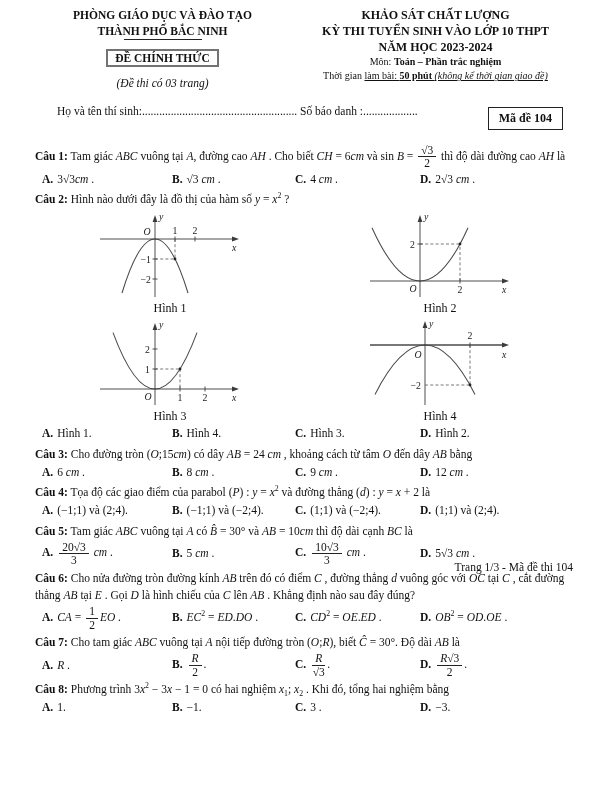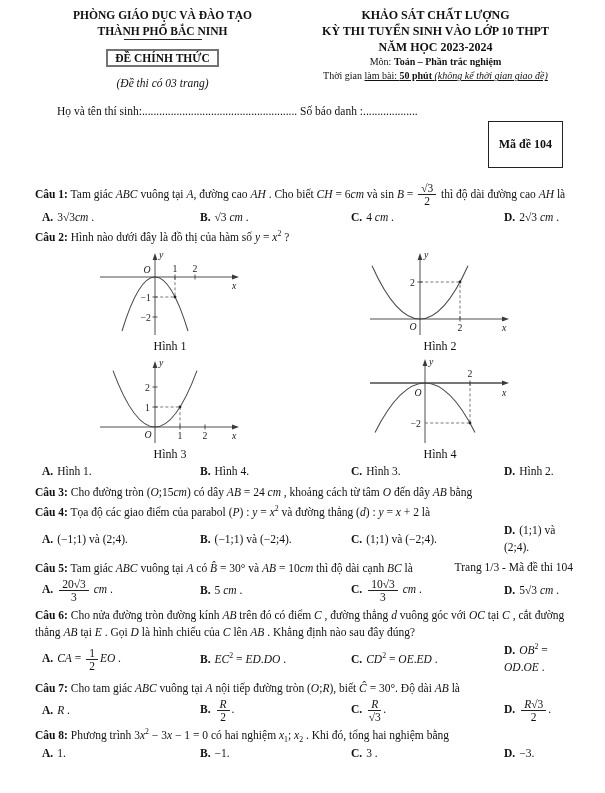--- a/index.html
+++ b/index.html
@@ -15,26 +15,26 @@
   .h-left{text-align:center;}
   .h-left .ln{font-weight:bold;font-size:11.5px;line-height:1.35;}
   .rule{width:78px;border-bottom:1px solid #222;margin:0 auto 8px;}
   .official-box{display:inline-block;border:2px solid #737373;padding:1px 7px;font-weight:bold;margin-top:1px;}
   .pages-note{font-style:italic;margin-top:10px;}
   .h-right{text-align:center;font-family:Liberation Serif, serif;}
   .h-right .tl{font-weight:bold;font-size:12px;line-height:1.32;}
   .h-right .sub{font-size:10px;line-height:1.4;}
   
   .name-row{display:flex;align-items:flex-start;justify-content:space-between;margin-top:16px;padding-left:22px;}
-  .code-box{border:1.6px solid #222;font-weight:bold;font-size:12px;padding:15px 10px;margin-right:12px;margin-top:16px;white-space:nowrap;}
+  .code-box{border:1.6px solid #222;font-weight:bold;font-size:12px;padding:3px 10px;margin-right:12px;margin-top:2px;white-space:nowrap;}
   
   .qwrap{margin-top:14px;}
   .q p.qt{margin:3px 0 1px;line-height:1.5;}
   .qlabel{font-weight:bold;}
-  .opts{display:grid;grid-template-columns:130px 123px 125px 1fr;padding-left:7px;margin:1px 0 2px;align-items:center;gap:28px;}
+  .opts{display:grid;grid-template-columns:130px 123px 125px 1fr;padding-left:7px;margin:1px 0 2px;align-items:center;}
   .opt{line-height:1.5;}
   .opt .k{font-weight:bold;margin-right:4px;}
   .frac{display:inline-flex;flex-direction:column;text-align:center;vertical-align:middle;line-height:1.08;margin:0 2px;}
   .frac .top{border-bottom:1px solid #222;padding:0 3px;}
   .frac span{display:block;}
   
   .figrow{display:grid;grid-template-columns:1fr 1fr;justify-items:center;margin:1px 0 0;}
   .fig{text-align:center;}
   .fig .cap{font-size:12px;margin-top:-2px;}
   svg .axis{stroke:#3a3a3a;stroke-width:0.9;fill:none;}
@@ -197,20 +197,26 @@
       <div class="opts">
         <div class="opt"><span class="k">A.</span><span>Hình 1.</span></div>
         <div class="opt"><span class="k">B.</span><span>Hình 4.</span></div>
         <div class="opt"><span class="k">C.</span><span>Hình 3.</span></div>
         <div class="opt"><span class="k">D.</span><span>Hình 2.</span></div>
       </div>
     </div>
 
     <div class="q">
       <p class="qt"><span class="qlabel">Câu 3:</span> <span>Cho đường tròn (<i>O</i>;15<i>cm</i>) có dây <i>AB</i> = 24 <i>cm</i> , khoảng cách từ tâm <i>O</i> đến dây <i>AB</i> bằng</span></p>
+      <div class="opts">
+        <div class="opt"><span class="k">A.</span><span>6 <i>cm</i> .</span></div>
+        <div class="opt"><span class="k">B.</span><span>8 <i>cm</i> .</span></div>
+        <div class="opt"><span class="k">C.</span><span>9 <i>cm</i> .</span></div>
+        <div class="opt"><span class="k">D.</span><span>12 <i>cm</i> .</span></div>
+      </div>
     </div>
 
     <div class="q">
       <p class="qt"><span class="qlabel">Câu 4:</span> <span>Tọa độ các giao điểm của parabol (<i>P</i>) : <i>y</i> = <i>x</i><sup>2</sup> và đường thẳng (<i>d</i>) : <i>y</i> = <i>x</i> + 2 là</span></p>
       <div class="opts">
         <div class="opt"><span class="k">A.</span><span>(−1;1) và (2;4).</span></div>
         <div class="opt"><span class="k">B.</span><span>(−1;1) và (−2;4).</span></div>
         <div class="opt"><span class="k">C.</span><span>(1;1) và (−2;4).</span></div>
         <div class="opt"><span class="k">D.</span><span>(1;1) và (2;4).</span></div>
       </div>

